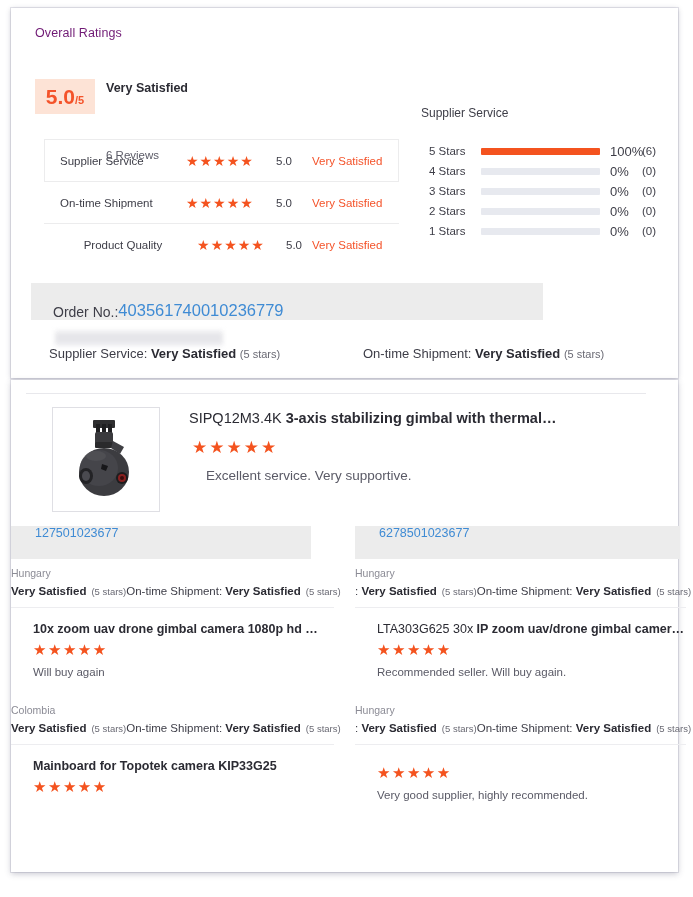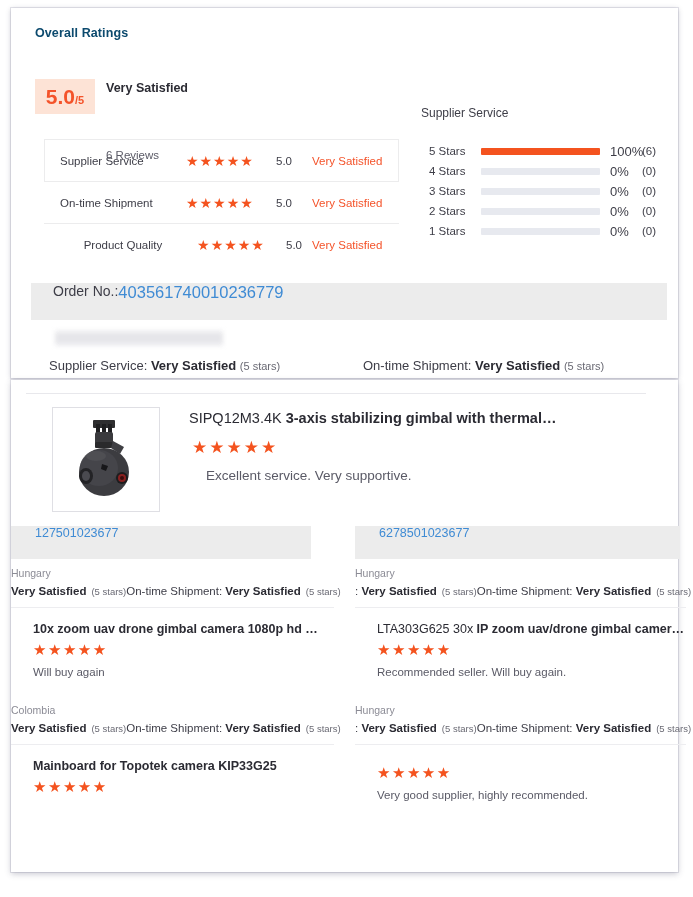--- a/index.html
+++ b/index.html
@@ -15,21 +15,21 @@
   
   .card-top {
     position: absolute; left: 11px; top: 8px; width: 667px; height: 370px;
     background: #fff;
     box-shadow: 0 1px 5px rgba(60,60,90,.28), 0 0 0 1px rgba(210,210,220,.55);
     box-sizing: border-box;
     overflow: hidden;
   }
   .section-title {
     position: absolute; left: 24px; top: 18px;
-    font-size: 12.5px; font-weight: bold; color: #0c4a6e; letter-spacing: .1px;
+    font-size: 12.5px; font-weight: normal; color: #701a75; letter-spacing: .1px;
   }
 
   
   .score-badge {
     position: absolute; left: 24px; top: 71px;
     width: 60px; height: 35px;
     background: #fde3d6;
     display: flex; align-items: center; justify-content: center;
   }
   .score-num { font-size: 21px; font-weight: bold; color: #f4532a; line-height: 1; }
@@ -76,33 +76,33 @@
   .d-track {
     width: 120px; height: 7px; background: #e7e9ef; border-radius: 1px;
     overflow: hidden; margin-right: 10px;
   }
   .d-fill { height: 100%; background: #f4531f; }
   .d-pct { width: 32px; font-size: 13px; color: #3d3d47; }
   .d-cnt { font-size: 11.5px; color: #3d3d47; }
 
   
   .order-bar {
-    position: absolute; left: 20px; top: 275px; width: 636px; height: 37px;
-    background: #ececec; display: flex; align-items: flex-start;
+    position: absolute; left: 20px; top: 275px; width: 512px; height: 37px;
+    background: #ececec; display: flex; align-items: flex-end;
   }
   .order-lbl { margin-left: 22px; font-size: 14px; color: #3d3d47; }
   .order-no { font-size: 16.5px; color: #3f8bd4; }
 
   .redacted {
     position: absolute; left: 44px; top: 322px; width: 168px; height: 16px;
     background: linear-gradient(180deg,#f2f2f4 0%,#e2e2e6 45%,#eeeef1 100%);
     filter: blur(2.2px); opacity: .95;
   }
 
-  .meta-line { position: absolute; top: 350px; font-size: 13px; color: #3d3d47; white-space: nowrap; }
+  .meta-line { position: absolute; top: 338px; font-size: 13px; color: #3d3d47; white-space: nowrap; }
   .meta-line.left { left: 38px; }
   .meta-line.right { left: 352px; }
   .meta-strong { font-weight: bold; color: #2b2b33; }
   .meta-small { font-size: 11px; color: #6a6a74; }
 
   
   .card-bot {
     position: absolute; left: 11px; top: 380px; width: 667px; height: 492px;
     background: #fff;
     box-shadow: 0 2px 6px rgba(60,60,90,.28), 0 0 0 1px rgba(210,210,220,.55);

